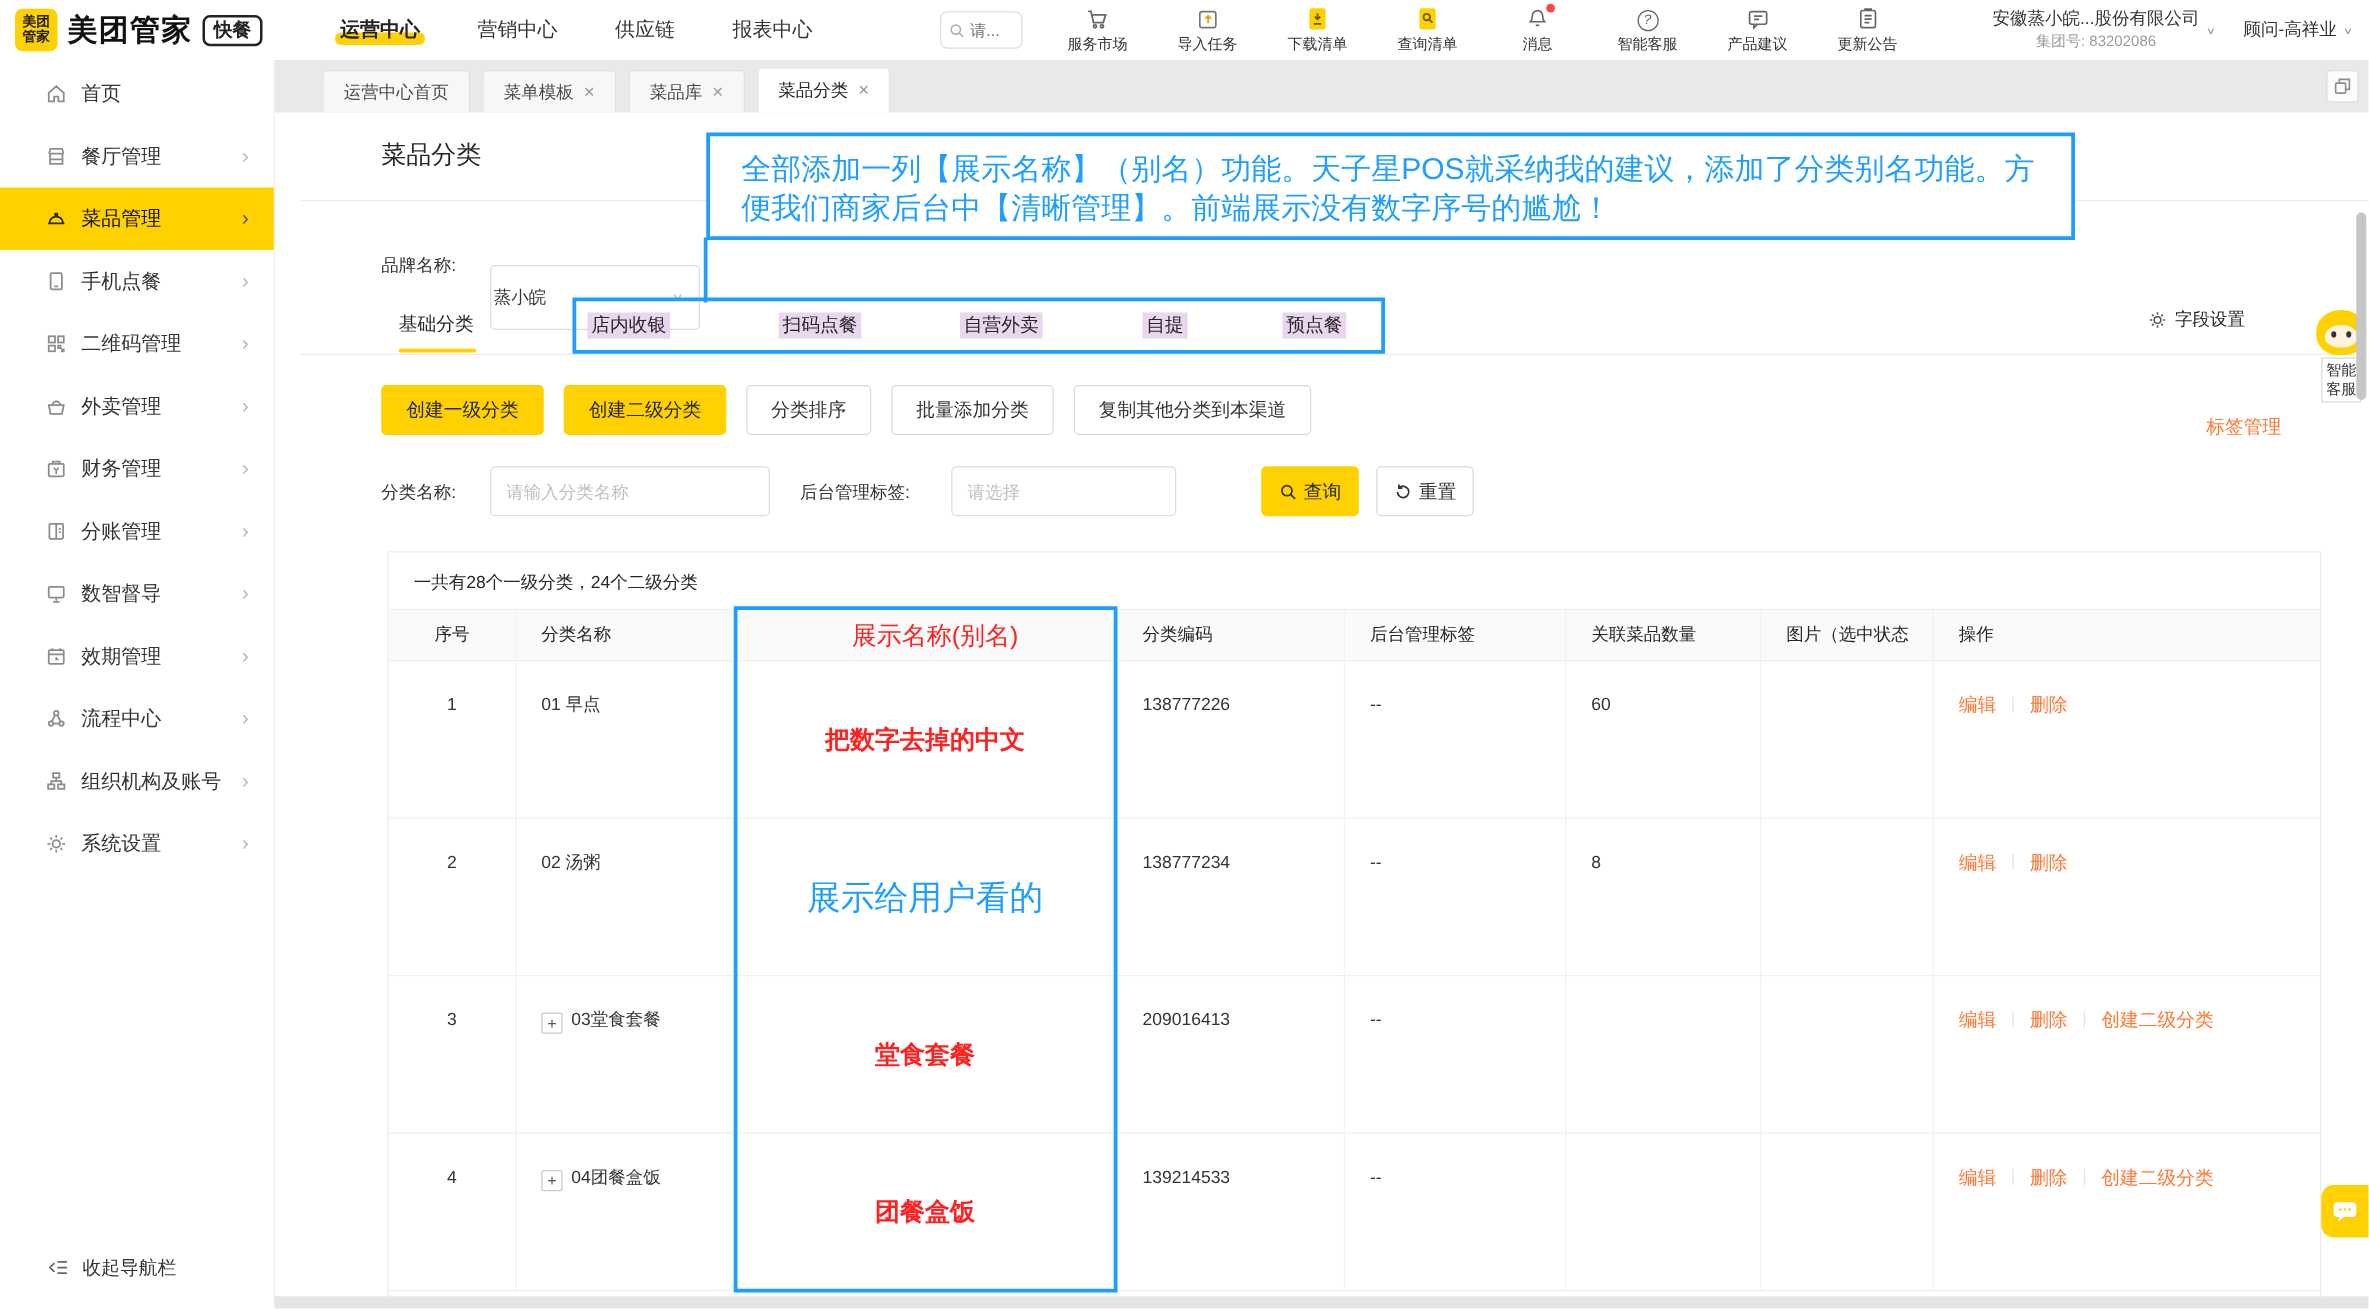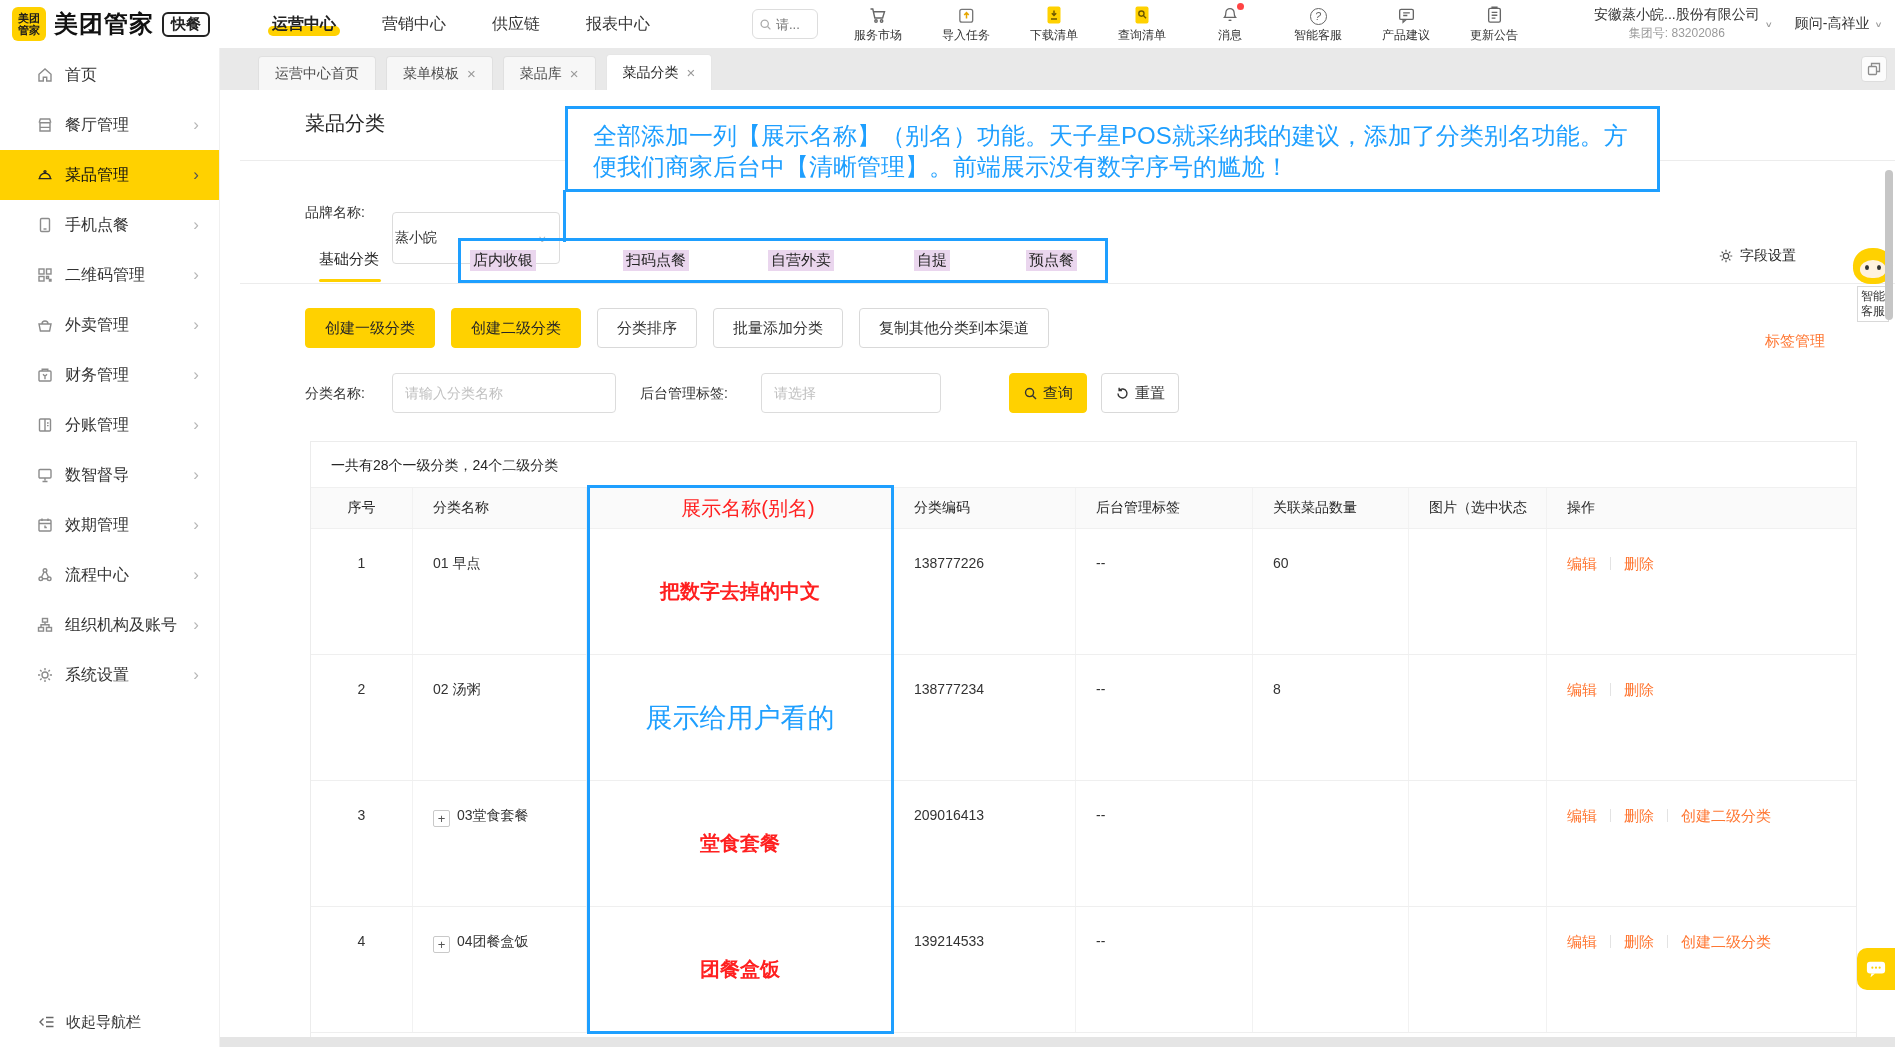--- a/index.html
+++ b/index.html
@@ -33,21 +33,21 @@
 
 .sidebar { position:absolute; left:0; top:48px; width:220px; bottom:0; background:#fff; border-right:1px solid #f0f0f0; z-index:40; }
 .side-item { position:relative; height:50px; display:flex; align-items:center; cursor:pointer; }
 .side-item .side-icon { margin-left:36px; width:20px; color:#8c8c8c; display:flex; align-items:center; }
 .side-label { margin-left:9px; font-size:16px; color:#333; }
 .side-arrow { position:absolute; right:20px; color:#b8b8b8; font-size:17px; }
 .side-item.active { background:#FFD100; }
 .side-item.active .side-icon { color:#262626; }
 .side-item.active .side-label { color:#111; }
 .side-item.active .side-arrow { color:#555; }
-.collapse-bar { position:absolute; left:0; bottom:8px; width:220px; height:34px; display:flex; align-items:center; cursor:pointer; }
+.collapse-bar { position:absolute; left:0; bottom:8px; width:220px; height:34px; display:flex; cursor:pointer; }
 .collapse-bar .side-icon { margin-left:38px; color:#666; }
 .collapse-bar span.txt { margin-left:10px; font-size:15px; color:#333; }
 
 
 .tabbar { position:absolute; left:220px; top:48px; right:0; height:42px; background:#e9e9e9; display:flex; align-items:flex-end; padding-left:38px; z-index:30; }
 .tab { height:34px; background:#f7f7f7; border:1px solid #e0e0e0; border-bottom:none; border-radius:4px 4px 0 0; display:flex; align-items:center; padding:0 16px; margin-right:10px; font-size:14px; color:#4a4a4a; cursor:pointer; white-space:nowrap; }
 .tab.active { background:#fff; color:#262626; height:36px; border-color:#e6e6e6; }
 .tab-close { margin-left:8px; color:#999; font-size:15px; }
 .tab-tools { position:absolute; right:8px; top:8px; width:26px; height:26px; background:#fcfcfc; border:1px solid #ddd; border-radius:4px; display:flex; align-items:center; justify-content:center; color:#8c8c8c; cursor:pointer; }
 

